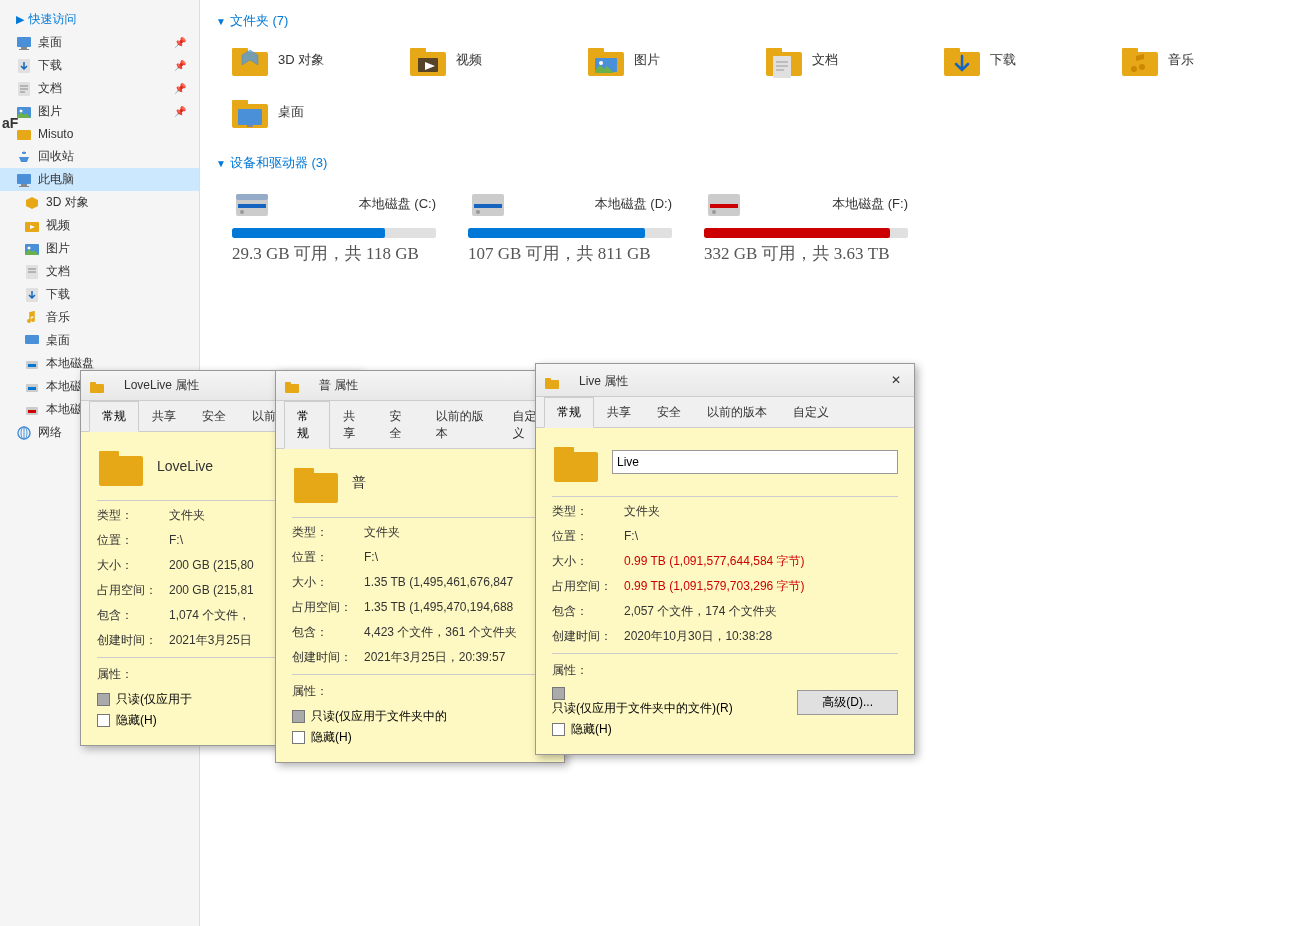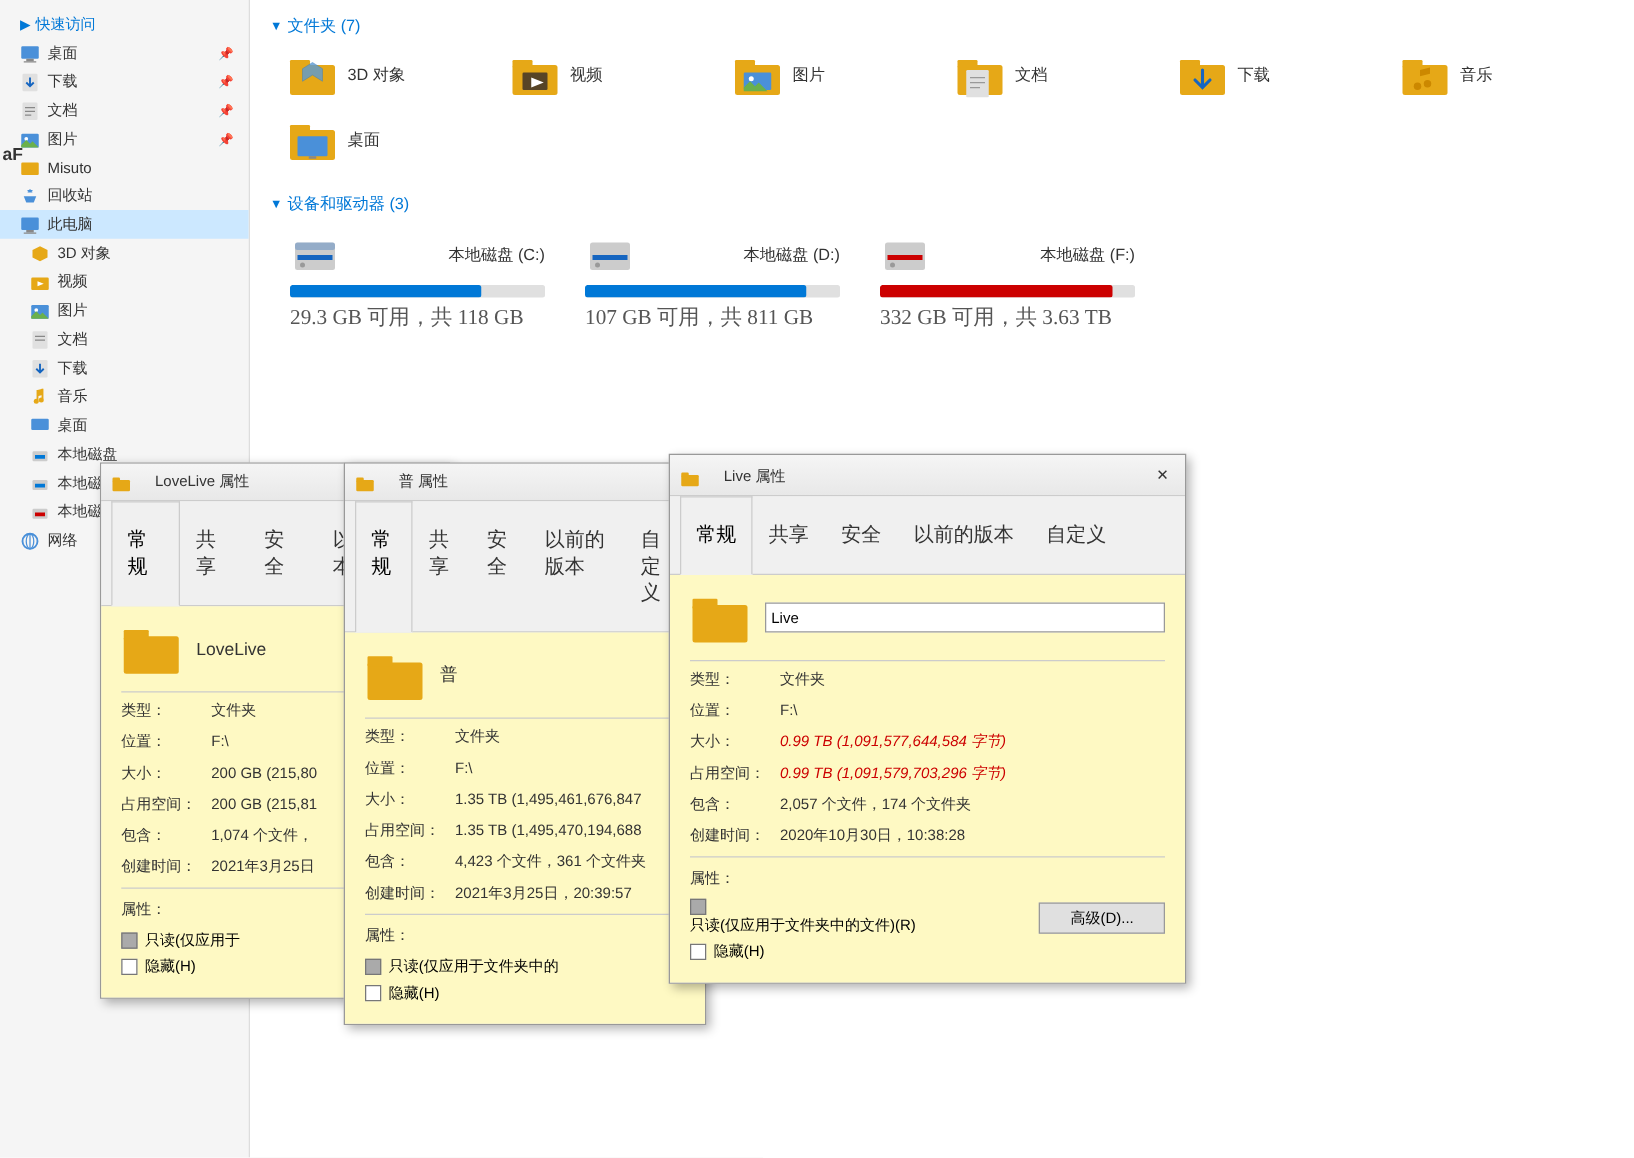--- a/index.html
+++ b/index.html
@@ -152,22 +152,22 @@
       font-size: 12px; color: #333;
     }
 
     .dialog-tabs {
       display: flex;
       background: #f0f0f0;
       border-bottom: 1px solid #ccc;
       padding: 0 8px;
     }
     .dialog-tab {
-      padding: 20px 12px;
-      font-size: 16px;
+      padding: 6px 12px;
+      font-size: 12px;
       cursor: pointer;
       color: #333;
       border: 1px solid transparent;
       margin-bottom: -1px;
     }
     .dialog-tab.active {
       background: #f0f0f0;
       border: 1px solid #ccc;
       border-bottom: 1px solid #f0f0f0;
       color: #000;
@@ -208,21 +208,21 @@
       align-items: baseline;
       margin-bottom: 8px;
       font-size: 12px;
     }
     .prop-label {
       width: 72px;
       color: #333;
       flex-shrink: 0;
     }
     .prop-value { color: #333; }
-    .prop-value.red { color: #cc0000; font-style: italic; }
+    .prop-value.red { color: #cc0000; }
 
     .attr-section { margin-top: 8px; }
     .attr-row {
       display: flex;
       align-items: center;
       margin-bottom: 4px;
       font-size: 12px;
     }
     .checkbox-box {
       width: 13px; height: 13px;
@@ -681,21 +681,21 @@
         <span>只读(仅应用于文件夹中的</span>
       </div>
       <div class="attr-row">
         <span class="checkbox-box"></span>
         <span>隐藏(H)</span>
       </div>
     </div>
   </div>
 </div>
 
-<div class="dialog" style="left: 535px; top: 363px; width: 414px; z-index: 10;">
+<div class="dialog" style="left: 535px; top: 363px; width: 380px; z-index: 10;">
   <div class="dialog-titlebar">
     <svg class="folder-small-icon" viewBox="0 0 16 14">
       <rect x="1" y="4" width="14" height="9" rx="1" fill="#e6a817"></rect>
       <rect x="1" y="2" width="6" height="3" rx="1" fill="#e6a817"></rect>
     </svg>
     <span class="dialog-title">Live 属性</span>
     <button class="dialog-close">✕</button>
   </div>
   <div class="dialog-tabs">
     <div class="dialog-tab active">常规</div>

